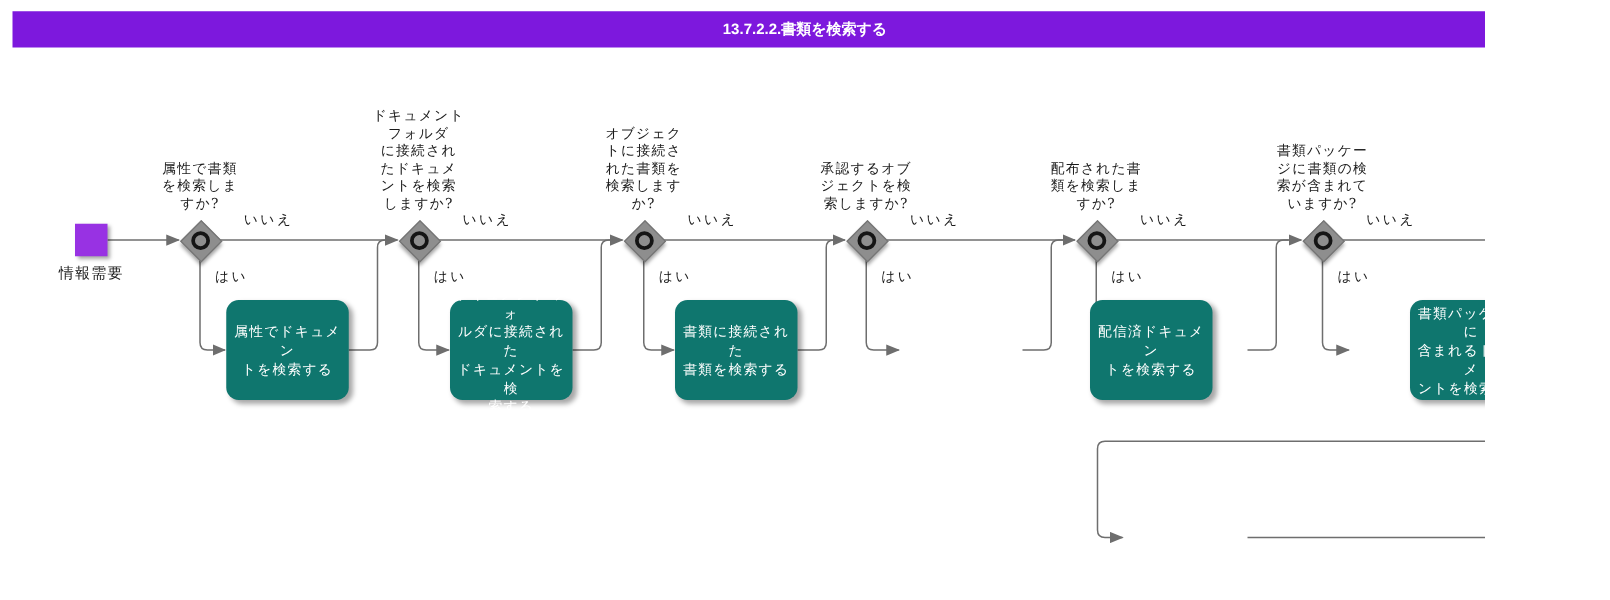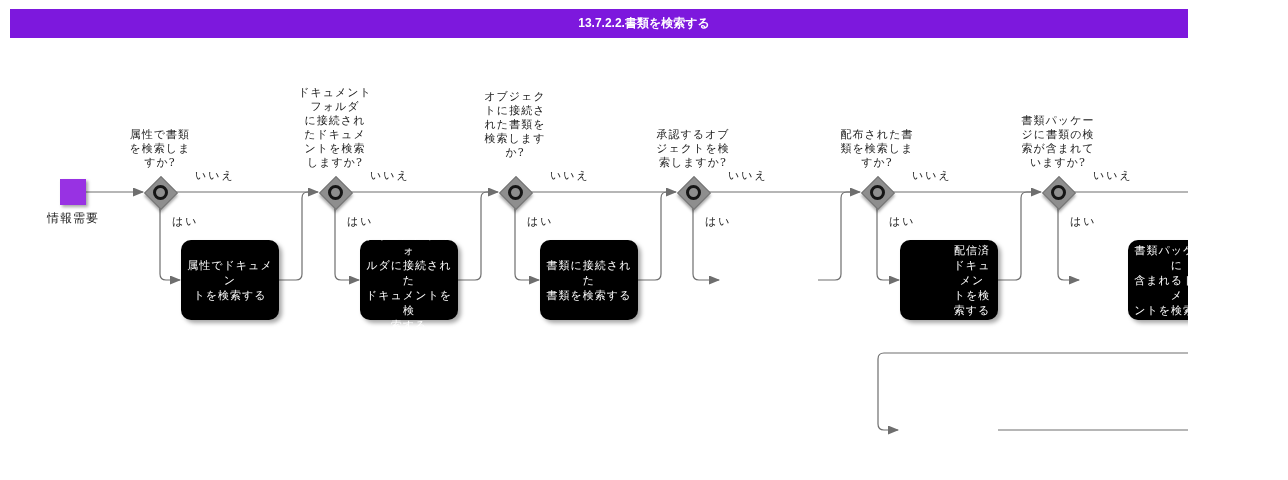--- a/index.html
+++ b/index.html
@@ -10,21 +10,21 @@
   .titlebar span{color:#ffffff;font-family:"Liberation Sans", sans-serif;font-weight:bold;font-size:12px;}
   svg.edges{position:absolute;left:0;top:0;z-index:1;}
   .node{position:absolute;z-index:2;}
   .evsq{width:26px;height:26px;background:#9832e3;box-shadow:2px 2px 3px rgba(0,0,0,.35);}
   .evlabel{font-size:12px;text-align:center;letter-spacing:1px;white-space:nowrap;}
   .diamond{width:22px;height:22px;background:#8e8e8e;border:1px solid #757575;
            transform:rotate(45deg);box-shadow:2px 2px 3px rgba(0,0,0,.35);}
   .dcircle{width:9px;height:9px;border:3px solid #151515;border-radius:50%;background:transparent;}
   .question{width:110px;text-align:center;font-size:11px;line-height:14px;letter-spacing:1px;}
   .branch{font-size:11px;letter-spacing:2px;white-space:nowrap;}
-  .task{width:98px;height:80px;background:#000000;border-radius:10px;box-shadow:3px 3px 4px rgba(0,0,0,.35);
+  .task{width:98px;height:80px;background:#0f766e;border-radius:10px;box-shadow:3px 3px 4px rgba(0,0,0,.35);
         display:flex;align-items:center;justify-content:center;text-align:center;
         color:#ffffff;font-size:11px;line-height:15px;letter-spacing:1px;padding:2px;box-sizing:border-box;}
   .mlines{white-space:pre-line;}
 </style>
 </head>
 <body>
 
 <div class="canvas">
 
   <div class="titlebar">
@@ -83,21 +83,21 @@
 フォルダ
 に接続され
 たドキュメ
 ントを検索
 しますか?</div>
   <div class="node branch" style="left:370px;top:168px;">いいえ</div>
   <div class="node branch" style="left:347px;top:214px;">はい</div>
 
   <div class="node diamond" style="left:504px;top:181px;"></div>
   <div class="node dcircle" style="left:507.5px;top:184.5px;"></div>
-  <div class="node question mlines" style="left:460px;bottom:320px;">オブジェク
+  <div class="node question mlines" style="left:460px;bottom:310px;">オブジェク
 トに接続さ
 れた書類を
 検索します
 か?</div>
   <div class="node branch" style="left:550px;top:168px;">いいえ</div>
   <div class="node branch" style="left:527px;top:214px;">はい</div>
 
   <div class="node diamond" style="left:682px;top:181px;"></div>
   <div class="node dcircle" style="left:685.5px;top:184.5px;"></div>
   <div class="node question mlines" style="left:638px;bottom:310px;">承認するオブ
@@ -130,21 +130,21 @@
   <div class="node task" style="left:360px;top:240px;">
     <span class="mlines">ドキュメント フォ
 ルダに接続された
 ドキュメントを検
 索する</span>
   </div>
   <div class="node task" style="left:540px;top:240px;">
     <span class="mlines">書類に接続された
 書類を検索する</span>
   </div>
-  <div class="node task" style="left:900px;top:240px;padding-left:48px;">
+  <div class="node task" style="left:872px;top:240px;">
     <span class="mlines">配信済ドキュメン
 トを検索する</span>
   </div>
   <div class="node task" style="left:1080px;top:240px;margin-left:48px;">
     <span class="mlines">書類パッケージに
 含まれるドキュメ
 ントを検索する</span>
   </div>
 
   <div class="node evsq" style="left:1228px;top:417px;"></div>

